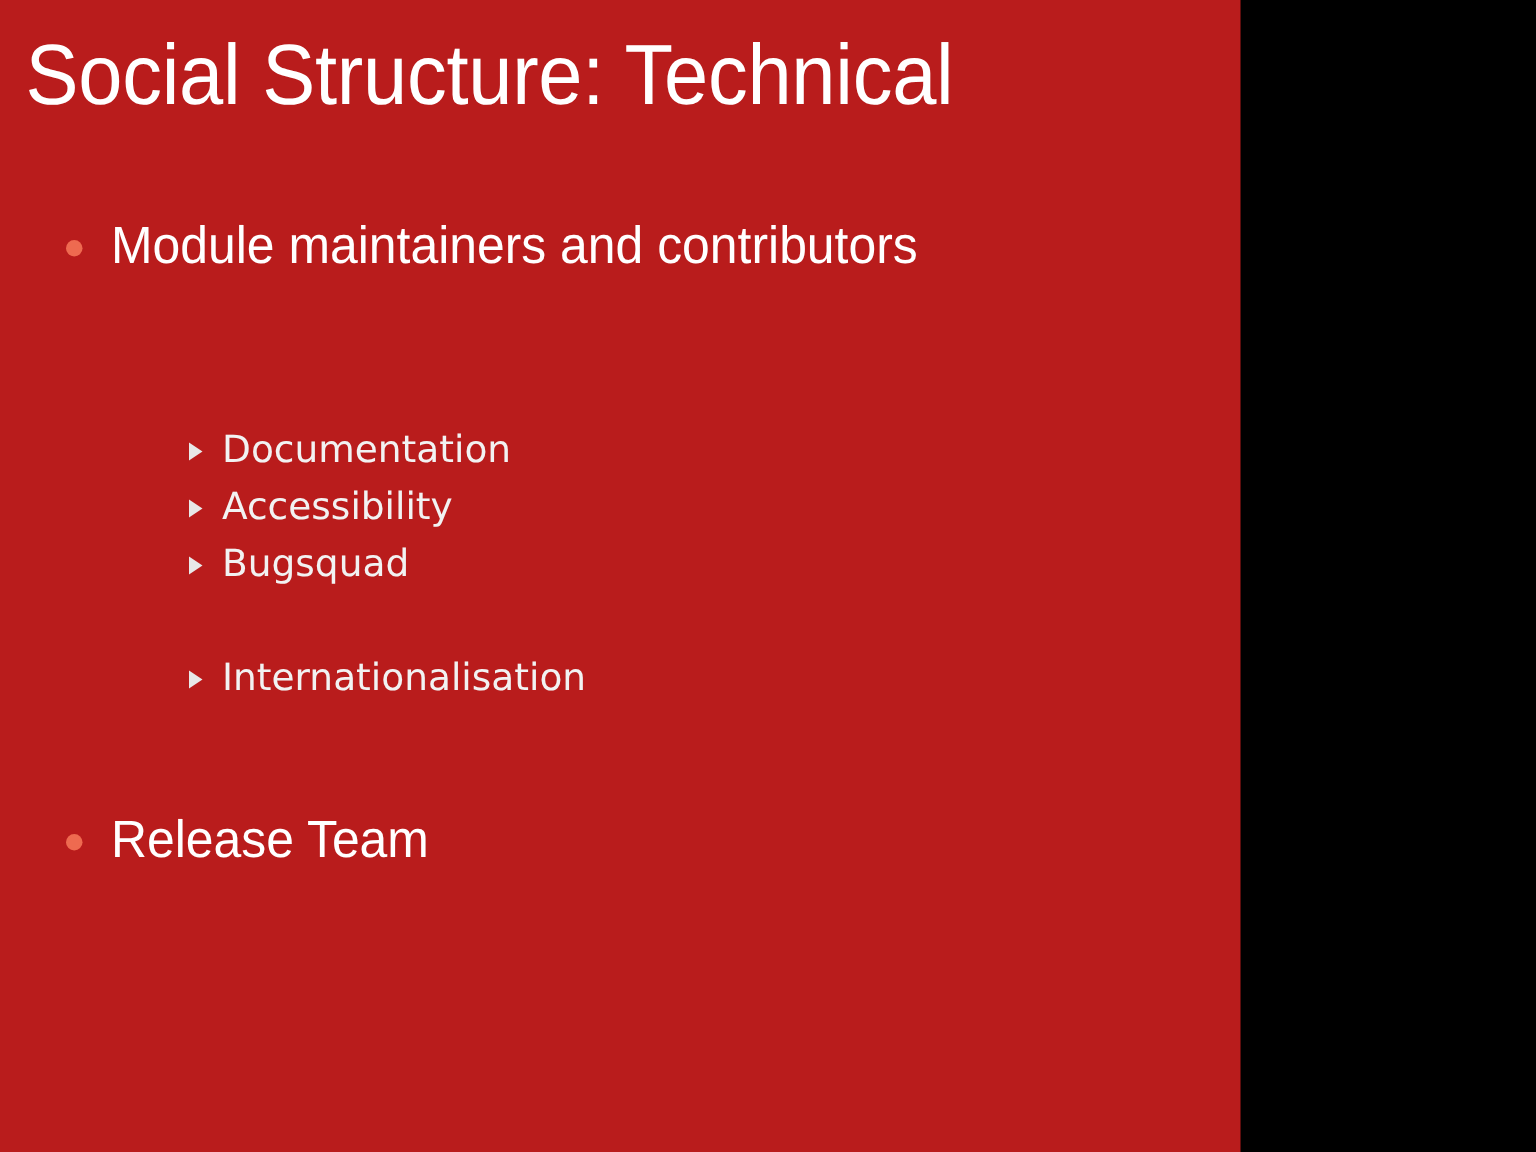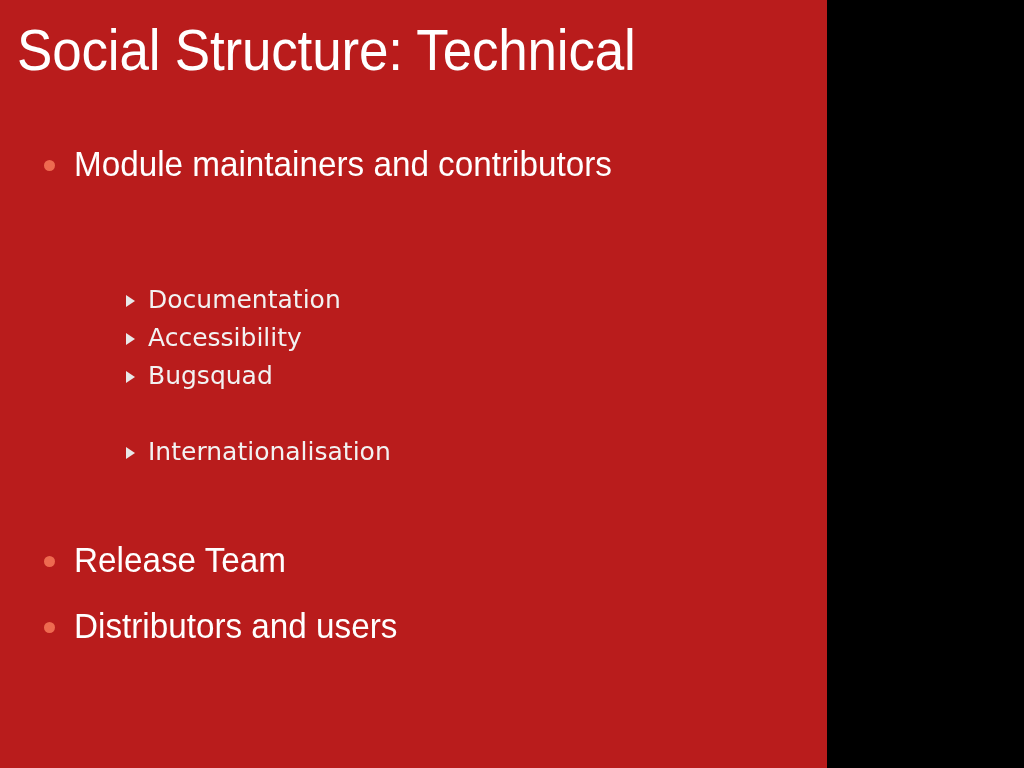--- a/index.html
+++ b/index.html
@@ -137,19 +137,15 @@
     <div class="l2" style="top:437px;justify-content:center;">
       <span class="l2-bullet"></span>
       <span class="l2-text">Internationalisation</span>
     </div>
 
     <div class="l1" style="top:512px;margin-top:28px;">
       <span class="l1-bullet"></span>
       <span class="l1-text">Release Team</span>
     </div>
 
-    <div class="l1" style="top:606px;">
-      <span class="l1-bullet"></span>
-      <span class="l1-text">Distributors and users</span>
-    </div>
 
   </div>
 </div>
 
 </body></html>

